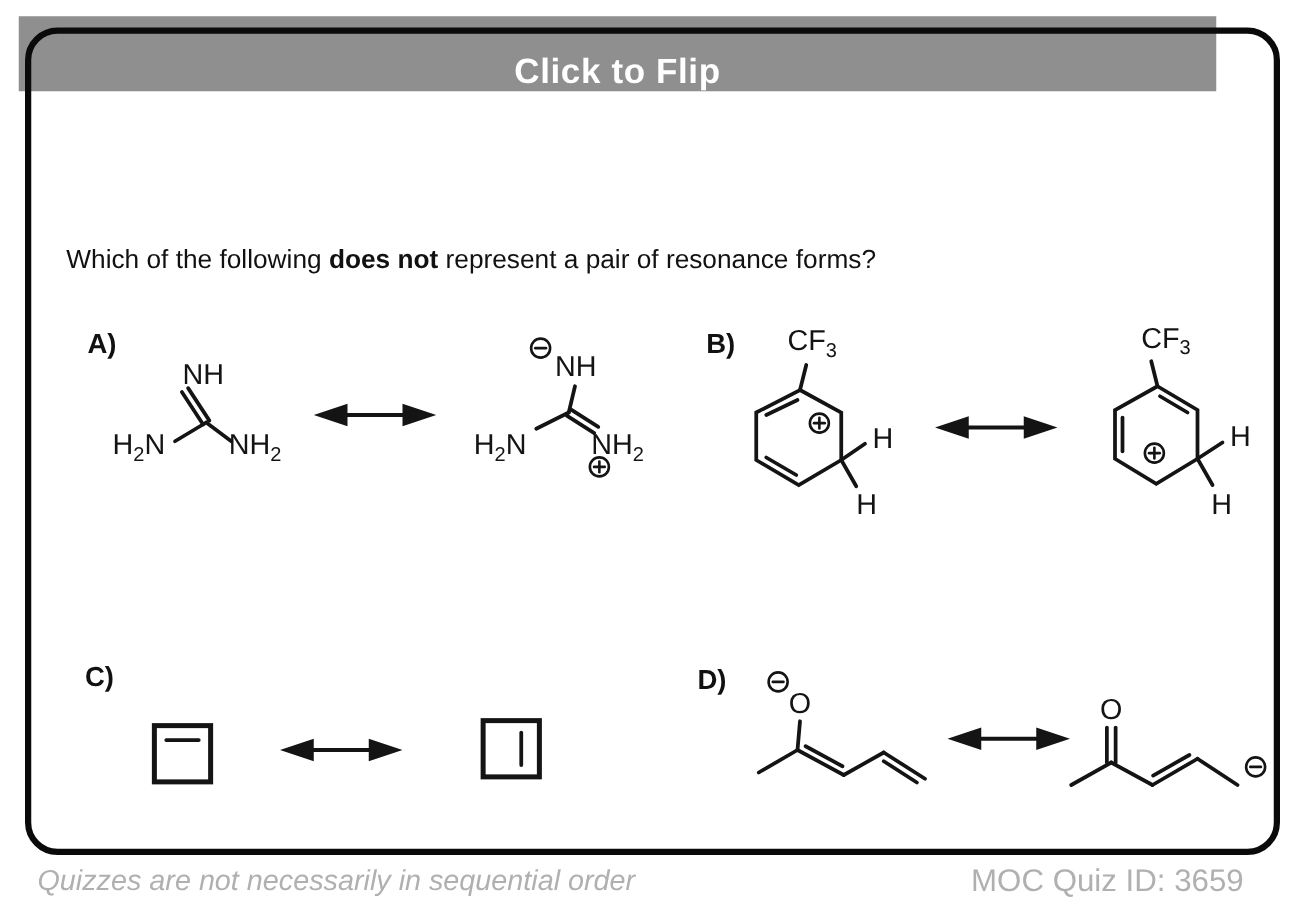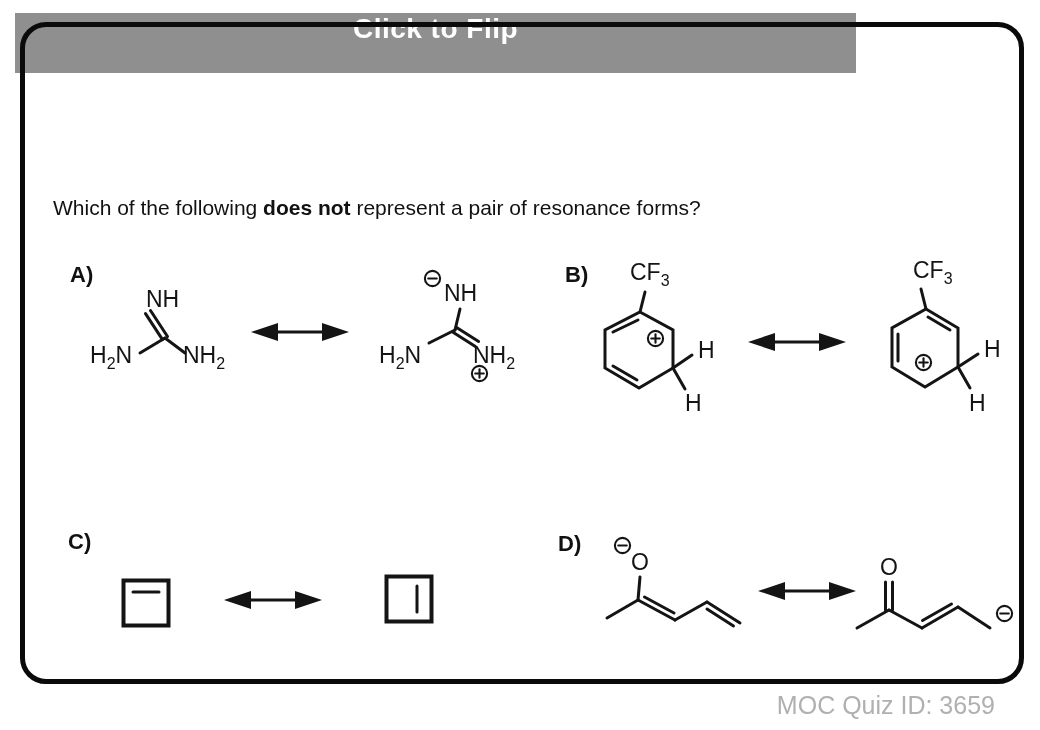--- a/index.html
+++ b/index.html
@@ -1,20 +1,20 @@
 <!DOCTYPE html>
 <html><head>
 <meta charset="utf-8">
 <style>
   html,body{margin:0;padding:0;background:#ffffff;}
   #stage{position:relative;width:1040px;height:730px;background:#ffffff;overflow:hidden;
          font-family:"Liberation Sans", sans-serif;color:#141414;}
   
-  .gray-band{position:absolute;left:15px;top:13px;width:841px;height:60px;background:#8f8f8f;z-index:2;
-             display:flex;align-items:flex-start;justify-content:center;}
+  .gray-band{position:absolute;left:15px;top:13px;width:958px;height:60px;background:#8f8f8f;z-index:2;
+             display:flex;align-items:flex-end;justify-content:center;}
   .card-fill{position:absolute;left:20px;top:22px;width:1004px;height:662px;background:#ffffff;
              border-radius:26px;z-index:1;}
   .card-border{position:absolute;left:20px;top:22px;width:1004px;height:662px;border:5px solid #0a0a0a;
              border-radius:26px;box-sizing:border-box;background:transparent;z-index:3;}
   .title{color:#ffffff;font-size:28px;font-weight:bold;letter-spacing:0.5px;z-index:4;position:relative;}
   .content{position:absolute;left:0;top:0;width:1029px;height:730px;z-index:4;pointer-events:none;}
   .question{position:absolute;left:53px;top:196px;font-size:21px;color:#111111;}
   .opt-label{position:absolute;font-size:22px;font-weight:bold;color:#111111;}
   .atom{position:absolute;font-size:23px;color:#141414;white-space:nowrap;}
   .atom sub{font-size:16px;}
@@ -173,16 +173,17 @@
       <line x1="41" y1="32" x2="74" y2="50"></line>
       <line x1="74" y1="50" x2="110" y2="29"></line>
       <line x1="74.5" y1="42.5" x2="103.5" y2="26"></line>
       <line x1="110" y1="29" x2="142" y2="50"></line>
     </svg>
     <svg class="charge" style="left:995px;top:604px" viewBox="0 0 20 20">
       <circle cx="10" cy="10" r="8"></circle>
         <line x1="5.5" y1="10" x2="14.5" y2="10"></line>
     </svg>
 
+    <span class="footer-left">Quizzes are not necessarily in sequential order</span>
     <span class="footer-right">MOC Quiz ID: 3659</span>
 
   </div>
 </div>
 
 </body></html>

